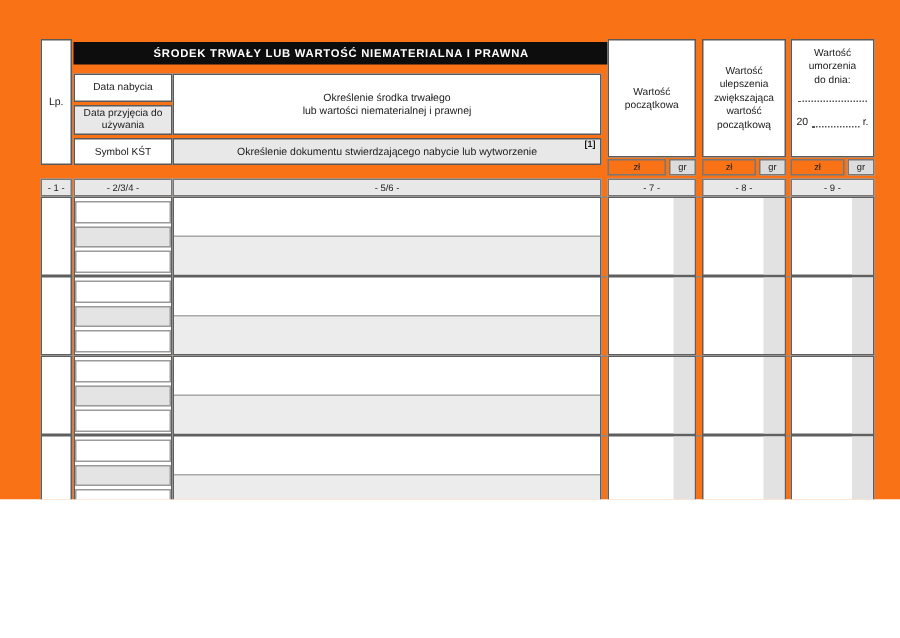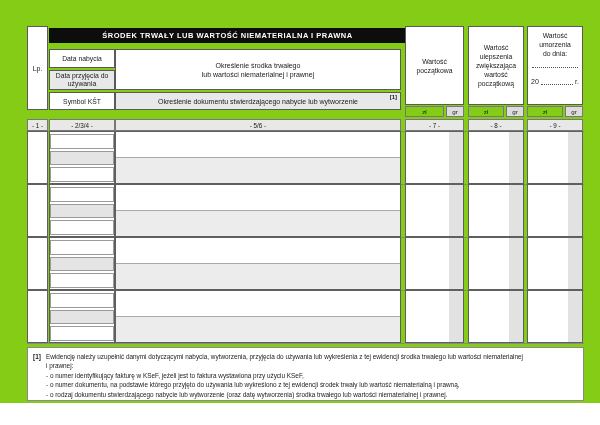--- a/index.html
+++ b/index.html
@@ -1,18 +1,18 @@
 <!DOCTYPE html>
 <html><head>
 <meta charset="utf-8">
 <style>
   * { margin:0; padding:0; box-sizing:border-box; }
   html,body { background:#ffffff; }
   body { font-family:"Liberation Sans","DejaVu Sans",sans-serif; color:#1a1a1a; }
-  #page { position:relative; width:600px; height:403px; background:#84cc16; overflow:hidden; }
+  #page { position:relative; width:600px; height:333px; background:#f97316; overflow:hidden; }
 
   .abs { position:absolute; }
   .box { position:absolute; border:1px solid #5a5a5a; background:#ffffff; }
   .center { display:flex; align-items:center; justify-content:center; text-align:center; }
   .gray { background:#e8e8e8; }
 
   
   #lp-box        { left:27px;  top:26px;  width:21px;  height:84px; font-size:7px; }
   #title-bar     { left:49px;  top:28px;  width:357px; height:15px; background:#0d0d0d; color:#ffffff;
                    font-size:7.5px; font-weight:bold; letter-spacing:.5px; display:flex; align-items:center; justify-content:center; }

